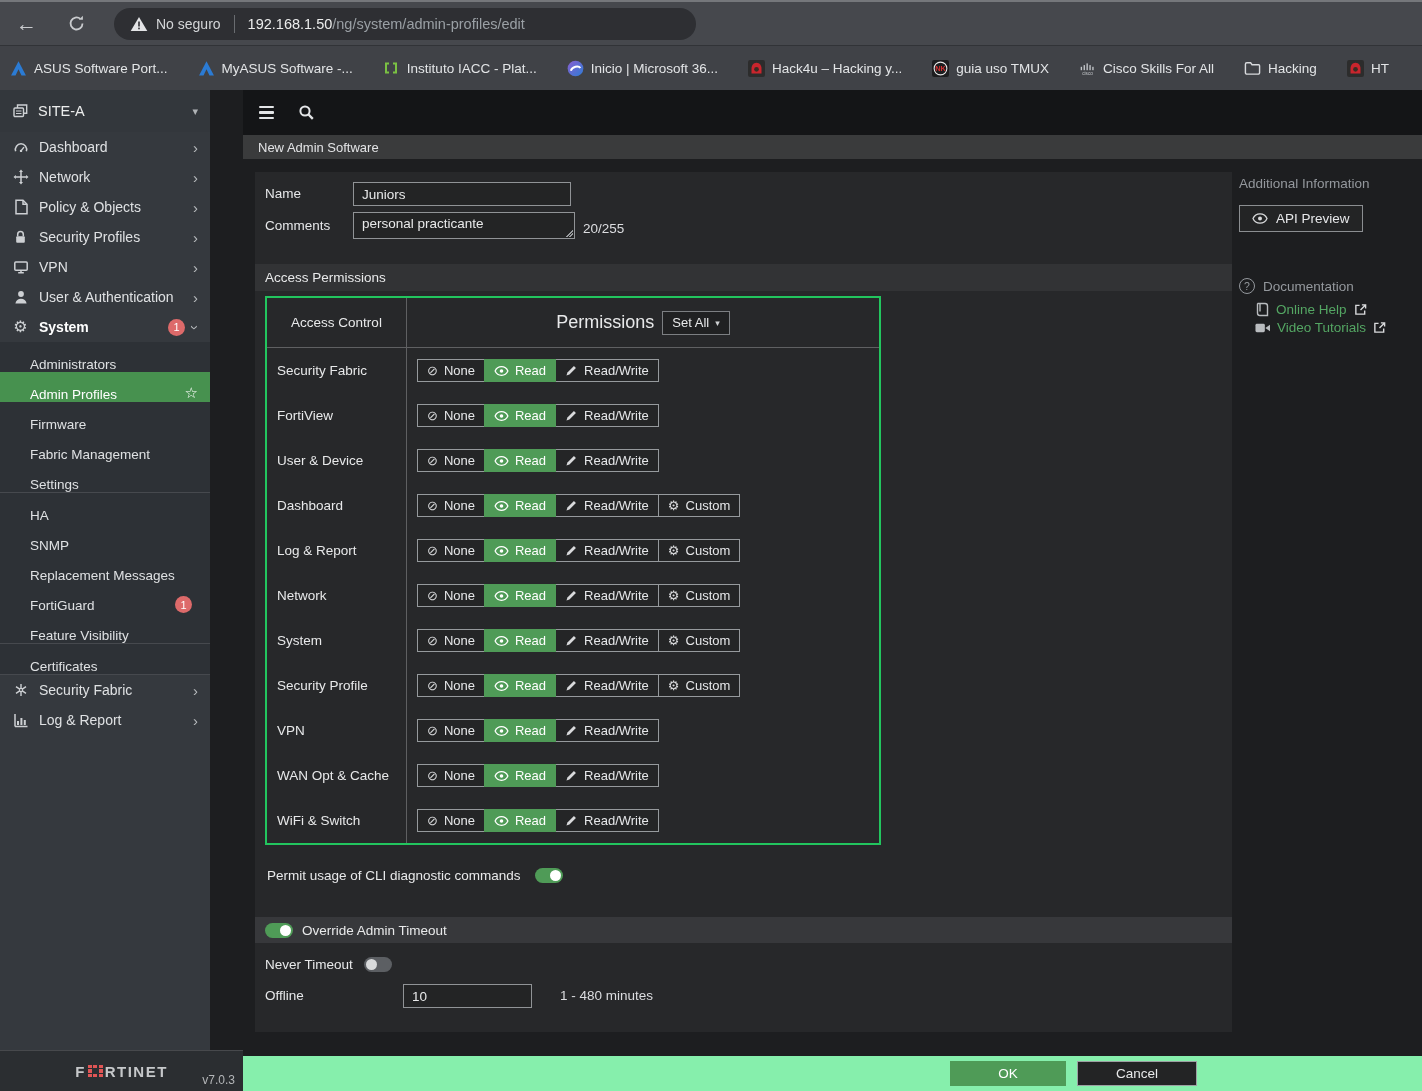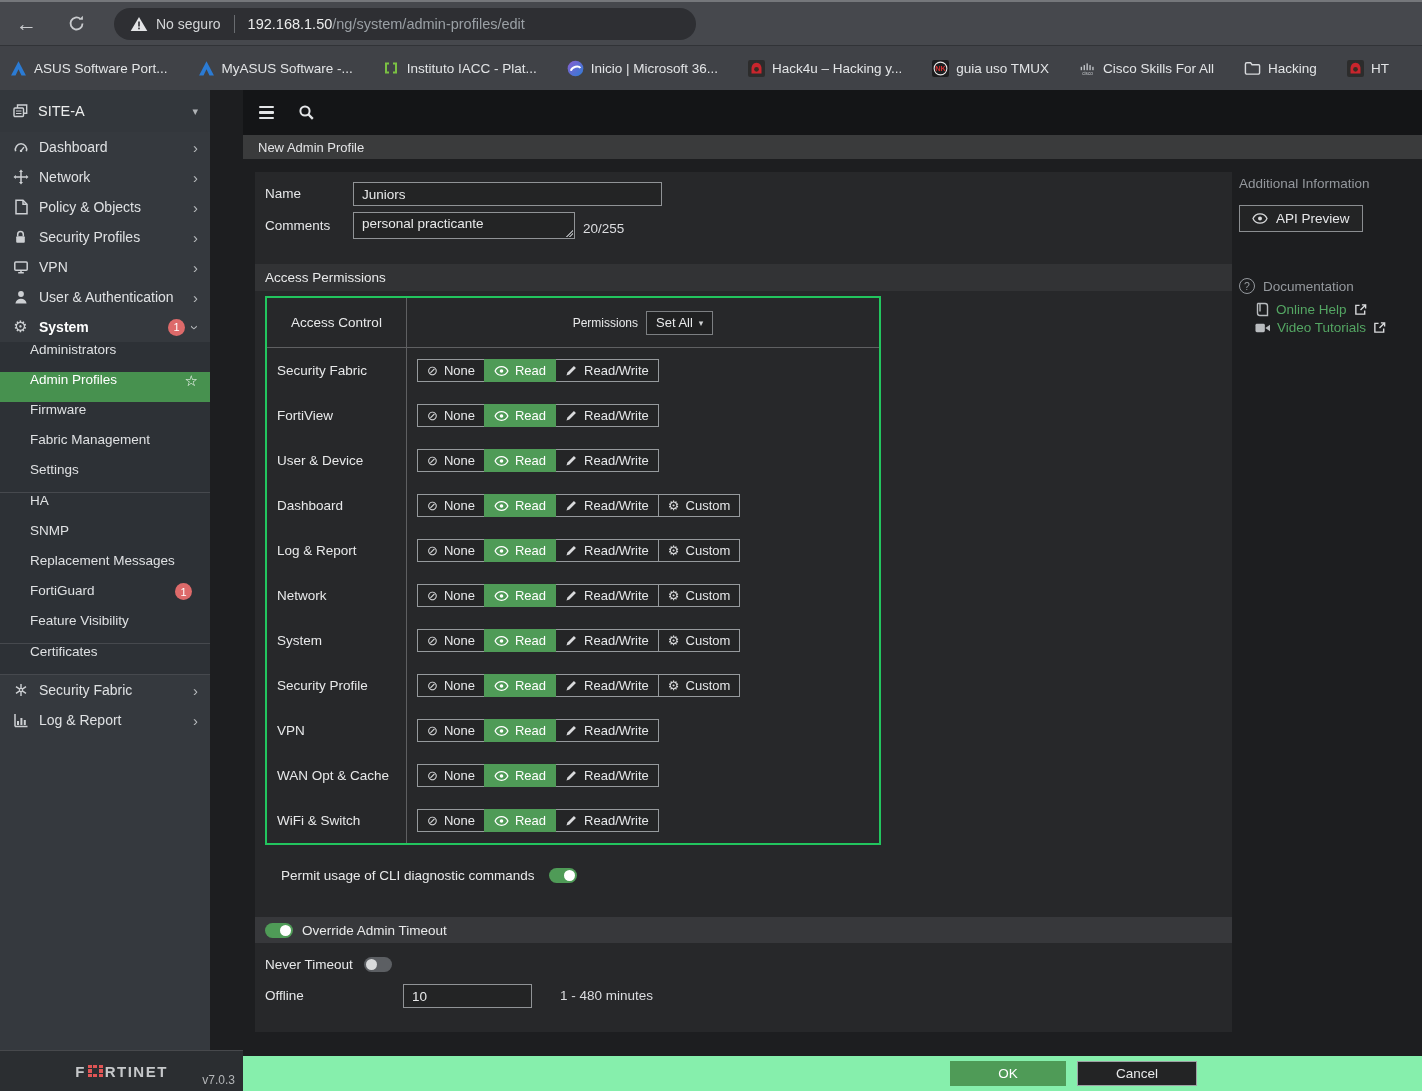--- a/index.html
+++ b/index.html
@@ -36,21 +36,21 @@
   .nav-item{height:30px;display:flex;align-items:center;padding:0 12px;cursor:default}
   .nav-icon{width:17px;margin-right:10px;display:flex;justify-content:center}
   .nav-label{font-size:14px;color:#dfe1e3;white-space:nowrap}
   .nav-item.active .nav-label{color:#fff;font-weight:bold}
   .chev{margin-left:auto;color:#b7babd;font-size:15px;line-height:1}
   .chev.down{transform:rotate(90deg)}
   .badge{min-width:17px;height:17px;border-radius:9px;background:var(--badge);color:#fff;
     font-size:11px;display:flex;align-items:center;justify-content:center;margin-left:auto;padding:0 4px}
   .badge + .chev{margin-left:8px}
   .submenu{background:var(--sb-sub)}
-  .sub-item{height:30px;display:flex;align-items:flex-start;padding:0 12px 0 30px;font-size:13.5px;color:#dfe1e3;cursor:default}
+  .sub-item{height:30px;display:flex;align-items:flex-end;padding:0 12px 0 30px;font-size:13.5px;color:#dfe1e3;cursor:default}
   .sub-item.selected{background:var(--sel-green);color:#fff}
   .sub-item .star{margin-left:auto;color:#fff;font-size:15px}
   .sub-item .badge{margin-left:auto}
   .sb-divider{border-top:1px solid #46494e}
   .sidebar-footer{position:absolute;left:0;bottom:0;width:243px;height:41px;background:#2b2e31;
     border-top:1px solid #47494c;display:flex;align-items:center;justify-content:center}
   .logo{display:flex;align-items:center;color:#c6c8ca;font-weight:bold;font-size:15px;letter-spacing:1.5px}
   .logo-grid{display:grid;grid-template-columns:repeat(3,4px);grid-template-rows:repeat(3,3.4px);gap:1.4px;margin:0 2px}
   .logo-grid span{background:#e05555}
   .logo-grid span.hole{background:transparent}
@@ -78,21 +78,21 @@
 
   .section-bar{position:absolute;left:0;width:100%;height:27px;background:#323335;
     display:flex;align-items:center;padding-left:10px;font-size:13.5px;color:#e8e9ea}
 
   .perm-table{position:absolute;left:10px;top:124px;width:616px;border:2px solid #22c55e}
   .pt-header{display:flex;height:50px;border-bottom:1px solid #5f6062;align-items:center}
   .pt-c1{width:140px;flex:none;border-right:1px solid #5f6062;align-self:stretch;
     display:flex;align-items:center;justify-content:center}
   .pt-c1 span{font-size:13.5px;color:#e8e9ea}
   .pt-c2{flex:1;display:flex;align-items:center;justify-content:center;gap:8px}
-  .pt-c2 .plabel{font-size:12px;color:#e8e9ea}
+  .pt-c2 .plabel{font-size:18px;color:#e8e9ea}
   .setall-btn{background:#202122;border:1px solid #7c7f82;color:#e8e9ea;font-size:13px;
     height:24px;padding:0 9px;display:flex;align-items:center;gap:6px;cursor:default;font-family:inherit}
   .setall-btn .dcaret{font-size:9px;color:#cfd1d3}
 
   .trow{display:flex;height:45px;align-items:center}
   .trow .tlabel{width:140px;flex:none;border-right:1px solid #5f6062;align-self:stretch;
     display:flex;align-items:center;padding-left:10px;font-size:13.5px;color:#e8e9ea}
   .tbuttons{padding-left:10px}
   .btn-group{display:inline-flex}
   .opt{display:inline-flex;align-items:center;gap:6px;height:23px;padding:0 9px;
@@ -105,21 +105,21 @@
   .btn-group[data-selected="read_write"] .opt-rw{background:var(--green);border-color:var(--green);z-index:1;color:#fff}
   .btn-group[data-selected="read"] .opt-read .oicon{color:#fff}
 
   .toggle{width:28px;height:15px;border-radius:8px;background:#5c5f63;position:relative;
     display:inline-block;flex:none;cursor:default}
   .toggle::after{content:"";position:absolute;width:11px;height:11px;border-radius:50%;
     background:#d9dadb;top:2px;left:2px}
   .toggle[data-state="on"]{background:var(--green)}
   .toggle[data-state="on"]::after{left:15px;background:#fff}
 
-  .cli-row{position:absolute;left:26px;top:696px;display:flex;align-items:center;gap:14px;
+  .cli-row{position:absolute;left:12px;top:696px;display:flex;align-items:center;gap:14px;
     font-size:13.5px;color:#e8e9ea}
   .override-bar{position:absolute;left:0;top:745px;width:100%;height:26px;background:#37383b;
     display:flex;align-items:center;padding-left:10px;gap:9px;font-size:13.5px;color:#e8e9ea}
   .never-row{position:absolute;left:10px;top:785px;display:flex;align-items:center;gap:11px;
     font-size:13.5px;color:#e8e9ea}
   .offline-row{position:absolute;left:0;top:812px;width:100%;height:24px;font-size:13.5px;color:#e8e9ea}
   .offline-row .t-input{position:absolute;left:148px;top:0;width:129px;height:24px}
   .offline-hint{position:absolute;left:305px;top:4px;color:#dcdde0}
 
   
@@ -433,26 +433,26 @@
         <span></span>
         <span></span>
       </span>
     <span>
         <svg width="17" height="17" viewBox="0 0 17 17">
           <circle cx="7" cy="7" r="4.6" fill="none" stroke="#e3e5e7" stroke-width="2"></circle>
           <path d="M10.5 10.5l4.3 4.3" stroke="#e3e5e7" stroke-width="2.4"></path>
         </svg>
       </span>
   </div>
-  <div class="titlebar">New Admin Profile</div>
+  <div class="titlebar">New Admin Software</div>
 
   <div class="panel">
 
     <span class="f-label" style="top:14px">Name</span>
-    <input class="t-input" style="position: absolute; left: 98px; top: 10px; width: 309px; height: 24px;" value="Juniors">
+    <input class="t-input" style="position: absolute; left: 98px; top: 10px; width: 218px; height: 24px;" value="Juniors">
     <span class="f-label" style="top:46px">Comments</span>
     <div class="comments-wrap">
       <textarea style="">personal practicante</textarea>
       <span class="resize-handle"></span>
     </div>
     <span class="counter">20/255</span>
 
     <div class="section-bar" style="top:92px">Access Permissions</div>
 
     <div class="perm-table">

